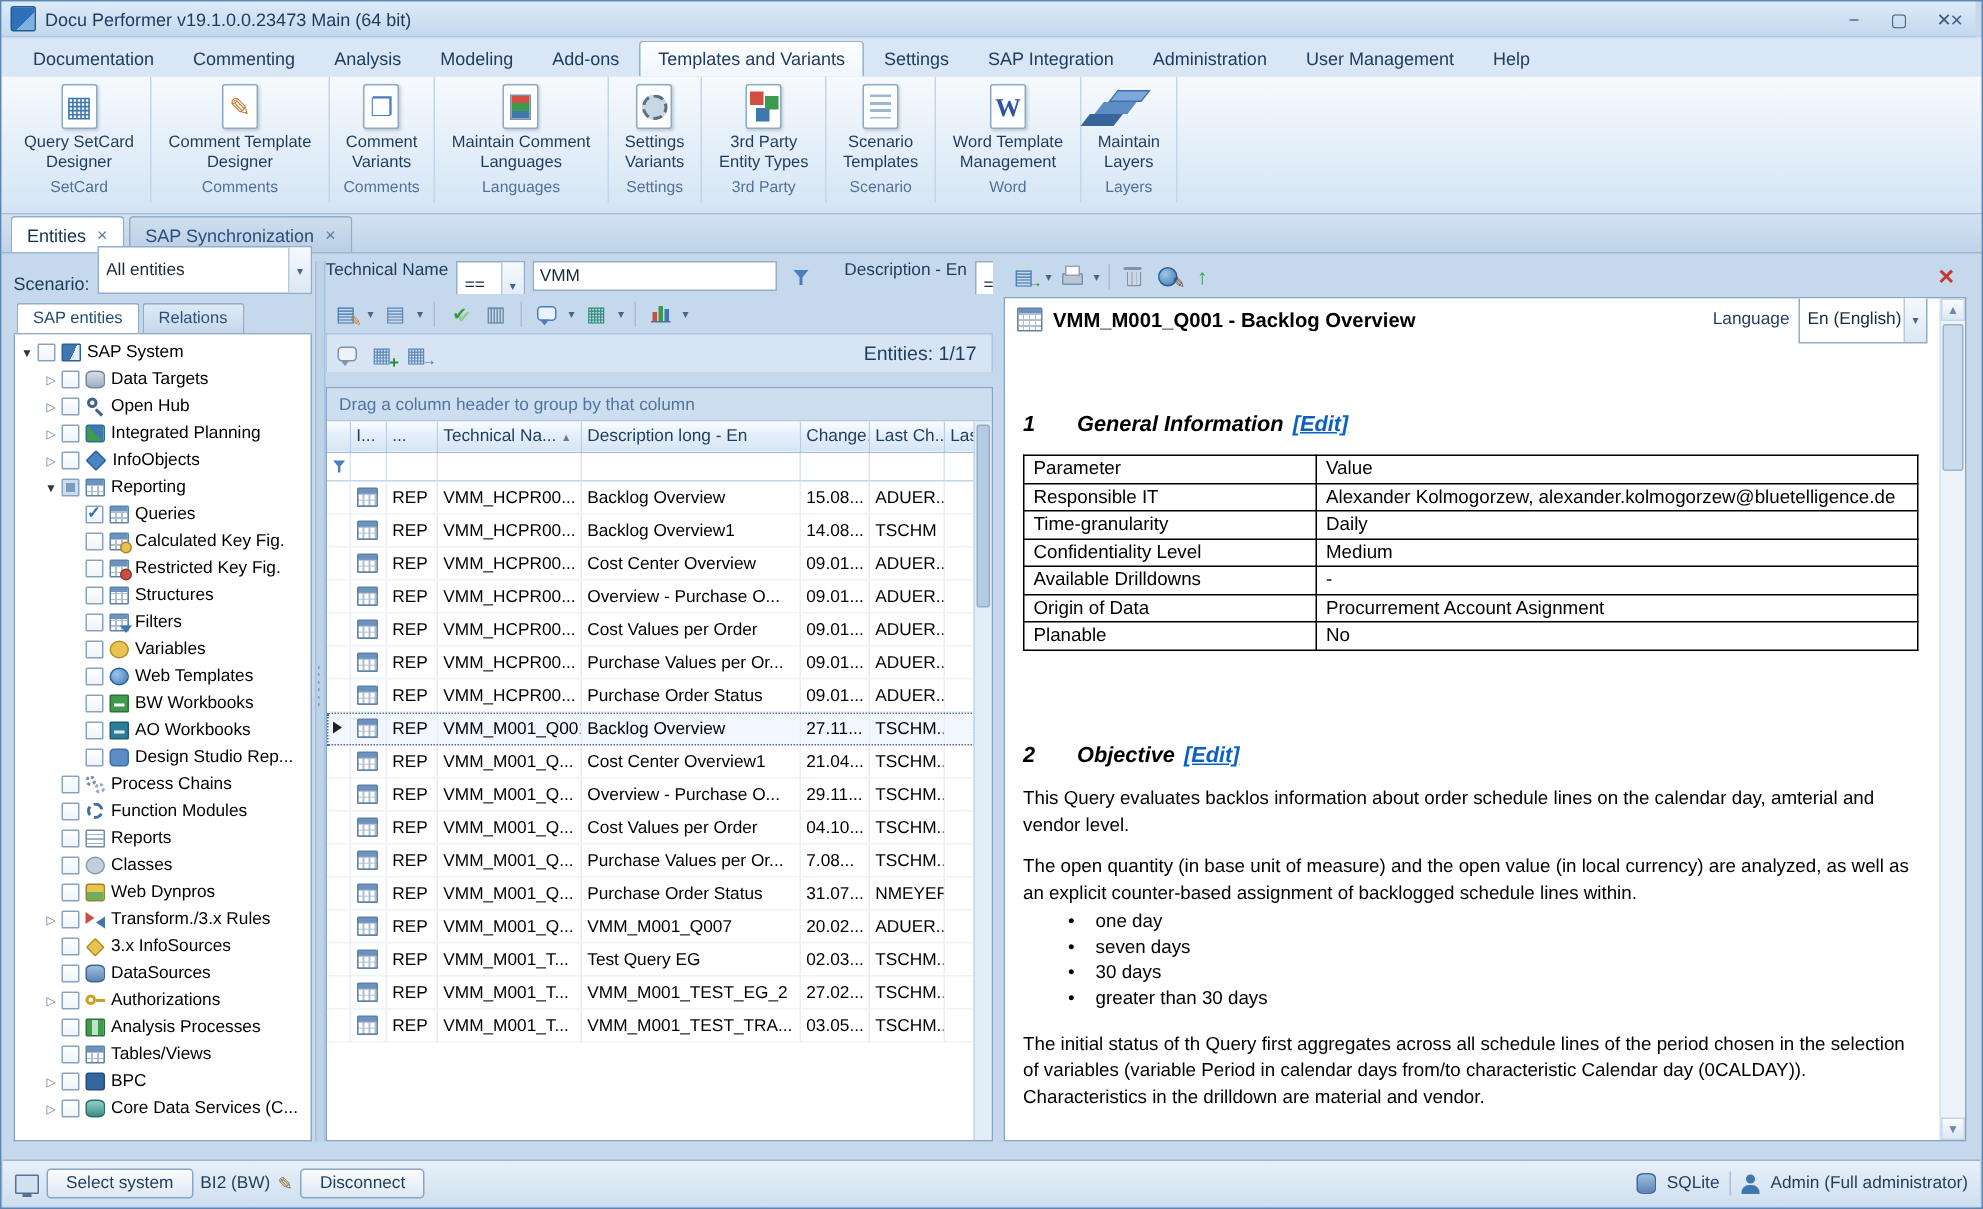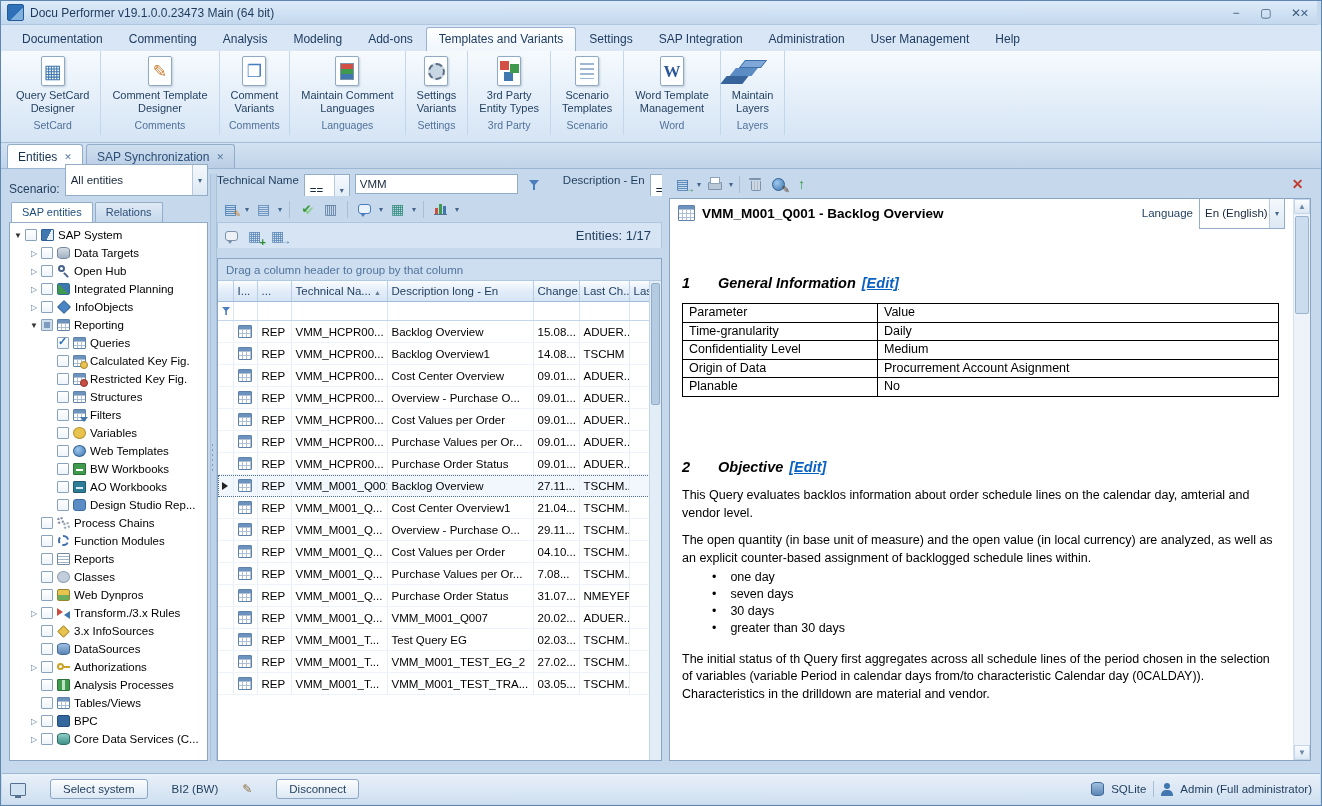--- a/index.html
+++ b/index.html
@@ -199,21 +199,21 @@
   .paras-b{margin-top:14px}
   .doc-vscroll{position:absolute;top:0;right:0;width:16px;bottom:0;background:#eef3f9;border-left:1px solid #d5e2ef}
   .sb-arrow{position:absolute;left:0;right:0;height:15px;display:flex;align-items:center;justify-content:center;font-size:8px;color:#6d87a6;background:linear-gradient(#fafcfe,#dce8f3);border:1px solid #c3d6ea;box-sizing:border-box}
   .sb-arrow.up{top:0}
   .sb-arrow.up::before{content:"▲"}
   .sb-arrow.down{bottom:0}
   .sb-arrow.down::before{content:"▼"}
   .doc-vscroll .thumb{position:absolute;left:1px;right:1px;top:17px;height:96px;background:#cadcee;border:1px solid #9ab4d0;border-radius:2px}
 
   
-  .statusbar{position:absolute;left:1px;right:1px;bottom:1px;height:31px;background:linear-gradient(#e8f0f9,#cfdff0);border-top:1px solid #9db7d2;display:flex;align-items:center;padding:0 8px;box-sizing:border-box;gap:24px;color:#1e3c5c;font-size:11.5px}
+  .statusbar{position:absolute;left:1px;right:1px;bottom:1px;height:31px;background:linear-gradient(#e8f0f9,#cfdff0);border-top:1px solid #9db7d2;display:flex;align-items:center;padding:0 8px;box-sizing:border-box;gap:5px;color:#1e3c5c;font-size:11.5px}
   .sbtn{border:1px solid #8aa7c6;background:linear-gradient(#fcfdfe,#dce8f4);border-radius:3px;padding:3px 12px;font-size:11.5px;color:#1e3c5c;white-space:nowrap}
   .monitor-icon{width:14px;height:11px;border:1px solid #55718f;background:#cfe3f2;border-radius:1px;position:relative;flex:none}
   .monitor-icon::after{content:"";position:absolute;left:4px;right:4px;bottom:-3px;height:2px;background:#55718f}
   .sys-name{font-weight:normal}
   .pencil-icon::before{content:"✎";color:#8a6d3b;font-size:12px}
   .status-right{margin-left:auto;display:flex;align-items:center;gap:7px}
   .db-icon{width:11px;height:12px;background:linear-gradient(#9fc0e0,#5b86b5);border:1px solid #3f6899;border-radius:5px/3px;flex:none}
   .status-sep{width:1px;height:16px;background:#aabfd6}
   .person-icon{width:12px;height:13px;position:relative;flex:none}
   .person-icon::before{content:"";position:absolute;left:3px;top:0;width:6px;height:6px;border-radius:50%;background:#3f77ae}
@@ -953,32 +953,40 @@
           </div>
 
           <table class="info">
             <tbody>
 
                 <tr>
                   <td class="pcol">Parameter</td>
                   <td>Value</td>
                 </tr>
 
+                <tr>
+                  <td class="pcol">Responsible IT</td>
+                  <td>Alexander Kolmogorzew, alexander.kolmogorzew@bluetelligence.de</td>
+                </tr>
 
 
                 <tr>
                   <td class="pcol">Time-granularity</td>
                   <td>Daily</td>
                 </tr>
 
                 <tr>
                   <td class="pcol">Confidentiality Level</td>
                   <td>Medium</td>
                 </tr>
 
+                <tr>
+                  <td class="pcol">Available Drilldowns</td>
+                  <td>-</td>
+                </tr>
 
                 <tr>
                   <td class="pcol">Origin of Data</td>
                   <td>Procurrement Account Asignment</td>
                 </tr>
 
                 <tr>
                   <td class="pcol">Planable</td>
                   <td>No</td>
                 </tr>

